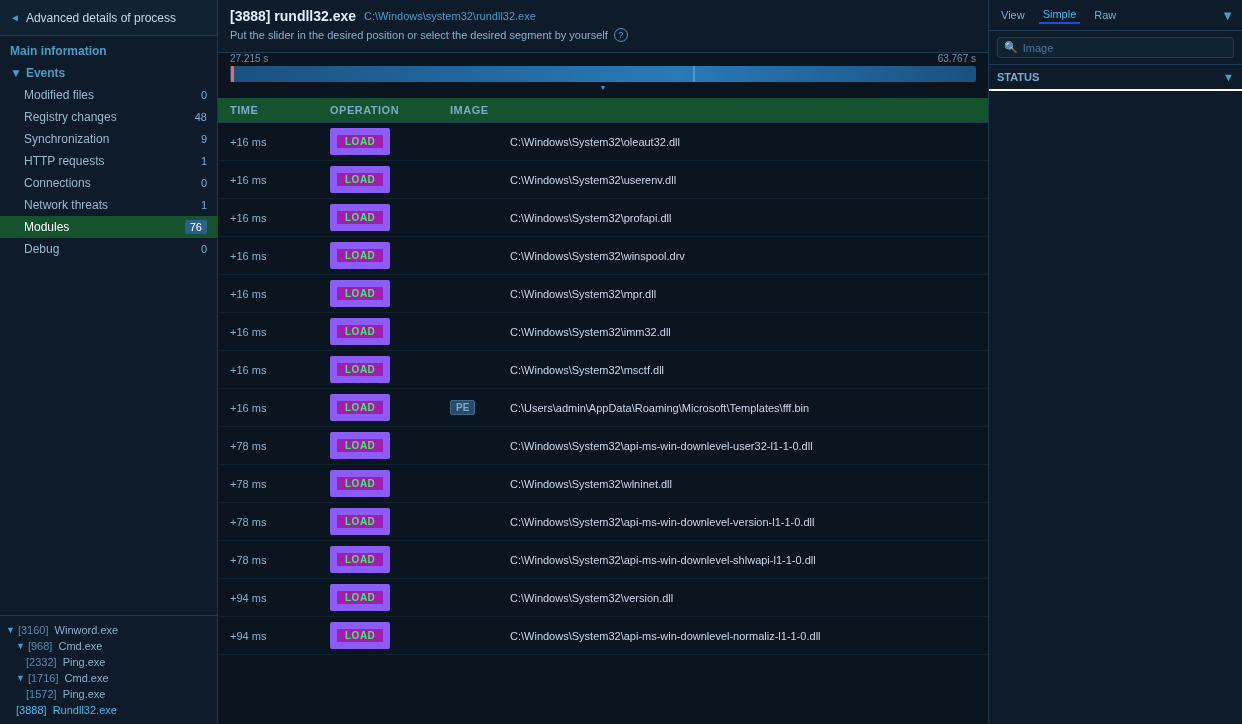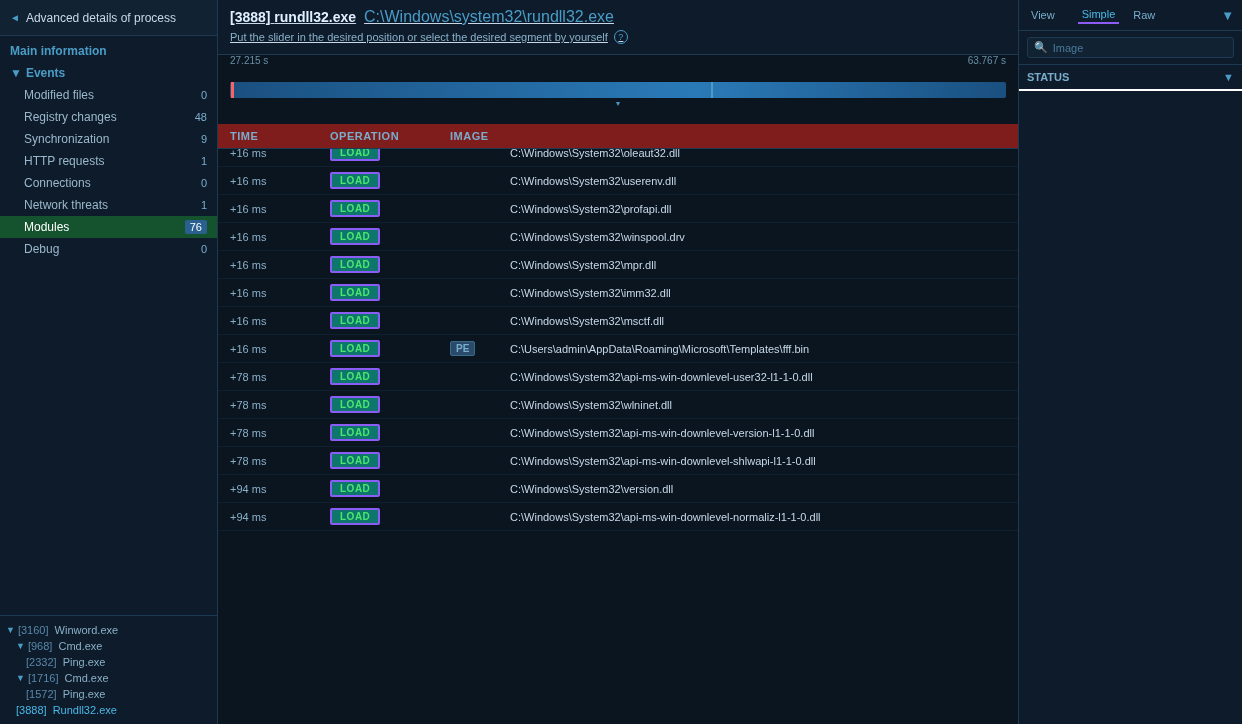--- a/index.html
+++ b/index.html
@@ -111,36 +111,35 @@
       flex-direction: column;
       background: #0a1520;
       overflow: hidden;
     }
 
     
     .topbar {
       background: #0d1b2a;
       padding: 8px 12px 4px 12px;
       border-bottom: 1px solid #1e3a52;
-      text-decoration: underline;
     }
     .topbar-title-row {
       display: flex;
       align-items: center;
       gap: 8px;
       margin-bottom: 4px;
     }
     .proc-name {
       color: #e0f0ff;
       font-size: 14px;
       font-weight: 600;
     }
     .proc-path {
       color: #4a9cc7;
-      font-size: 16px;
+      font-size: 11px;
     }
     .topbar-subtitle {
       color: #8ab0c8;
       font-size: 11px;
       display: flex;
       align-items: center;
       gap: 6px;
       margin-bottom: 6px;
     }
     .help-icon {
@@ -158,21 +157,21 @@
 
     
     .timeline-container {
       padding: 0 12px 6px 12px;
     }
     .timeline-times {
       display: flex;
       justify-content: space-between;
       color: #6a90a8;
       font-size: 10px;
-      margin-bottom: 16px;
+      margin-bottom: 2px;
     }
     .timeline-bar-wrapper {
       position: relative;
       height: 16px;
       background: #112233;
       border-radius: 2px;
     }
     .timeline-fill {
       height: 100%;
       background: linear-gradient(90deg, #1a5080 0%, #2a7ab8 60%, #1a5080 100%);
@@ -205,24 +204,24 @@
     
     .table-container {
       flex: 1;
       overflow-y: auto;
       overflow-x: hidden;
     }
     .table-header {
       display: grid;
       grid-template-columns: 100px 120px 60px 1fr;
       padding: 6px 12px;
-      background: #7f1d1d;
+      background: #14532d;
       border-bottom: 1px solid #1e3a52;
       position: sticky;
-      top: 10px;
+      top: 0;
       z-index: 10;
     }
     .th {
       color: #7aadcc;
       font-size: 11px;
       font-weight: 600;
       text-transform: uppercase;
       letter-spacing: 0.5px;
     }
     .table-row {
@@ -235,40 +234,40 @@
     .time-cell { color: #8ab0c8; font-size: 11px; }
     .op-badge {
       display: inline-block;
       padding: 1px 8px;
       border-radius: 2px;
       font-size: 10px;
       font-weight: 700;
       letter-spacing: 0.5px;
     }
     .op-load {
-      background: #0f766e;
+      background: #a21caf;
       color: #4ae86a;
-      border: 2px solid #8b5cf6;
+      border: 7px solid #8b5cf6;
     }
     .pe-badge {
       display: inline-block;
       padding: 1px 5px;
       background: #2a4a6a;
       color: #7aadcc;
       border: 1px solid #3a6a8a;
       font-size: 10px;
       font-weight: 700;
       border-radius: 2px;
       margin-right: 4px;
     }
     .image-cell { color: #c8d8e8; font-size: 11px; display: flex; align-items: center; }
 
     
     .right-panel {
-      width: 224px;
+      width: 254px;
       background: #0d1b2a;
       border-left: 1px solid #1e3a52;
       display: flex;
       flex-direction: column;
       flex-shrink: 0;
     }
     .right-panel-tabs {
       display: flex;
       align-items: center;
       border-bottom: 1px solid #1e3a52;
@@ -276,22 +275,21 @@
       gap: 10px;
     }
     .rp-tab {
       color: #7aadcc;
       font-size: 11px;
       cursor: pointer;
       padding: 2px 4px;
     }
     .rp-tab.active {
       color: #4ab8e8;
-      border-bottom: 2px solid #8b5cf6;
-      margin-left: 9px;
+      border-bottom: 2px solid #1d4ed8;
     }
     .rp-filter-icon {
       margin-left: auto;
       color: #4a9cc7;
       font-size: 13px;
       cursor: pointer;
     }
     .rp-search {
       padding: 6px 8px;
       border-bottom: 1px solid #1e3a52;

